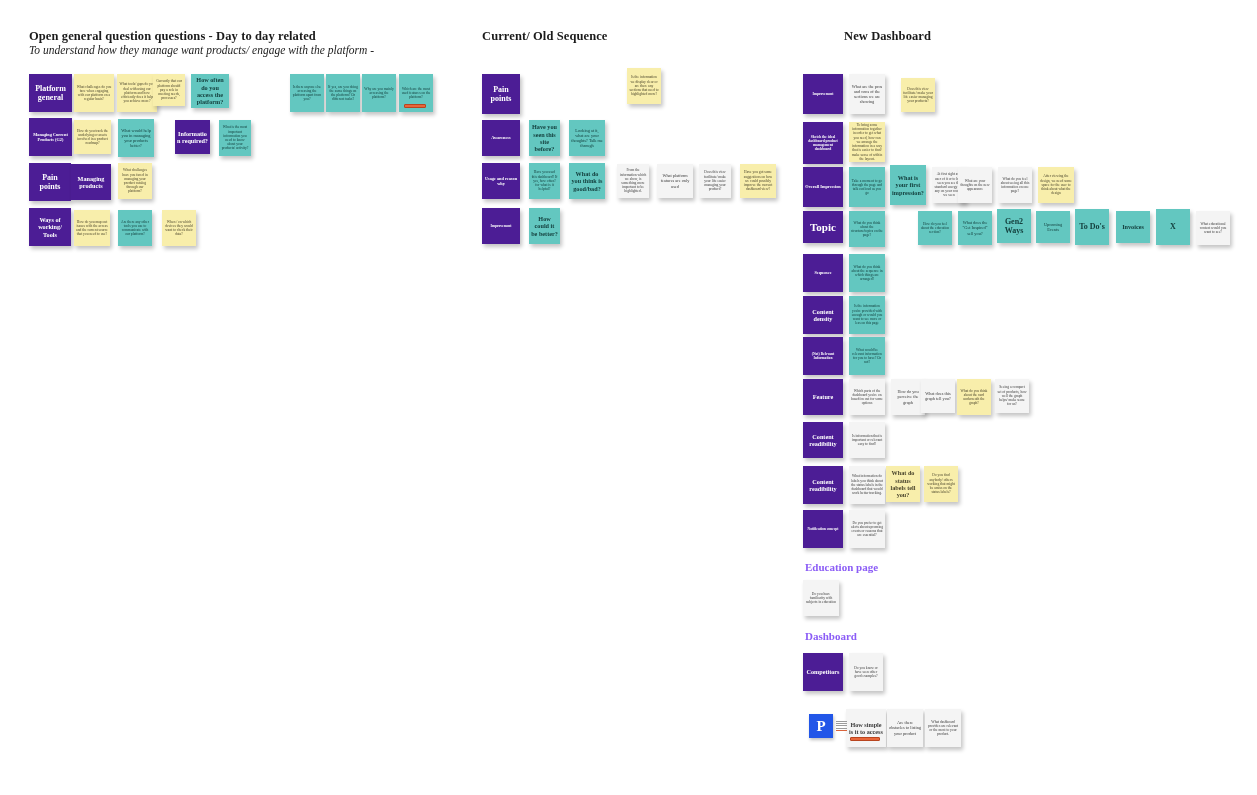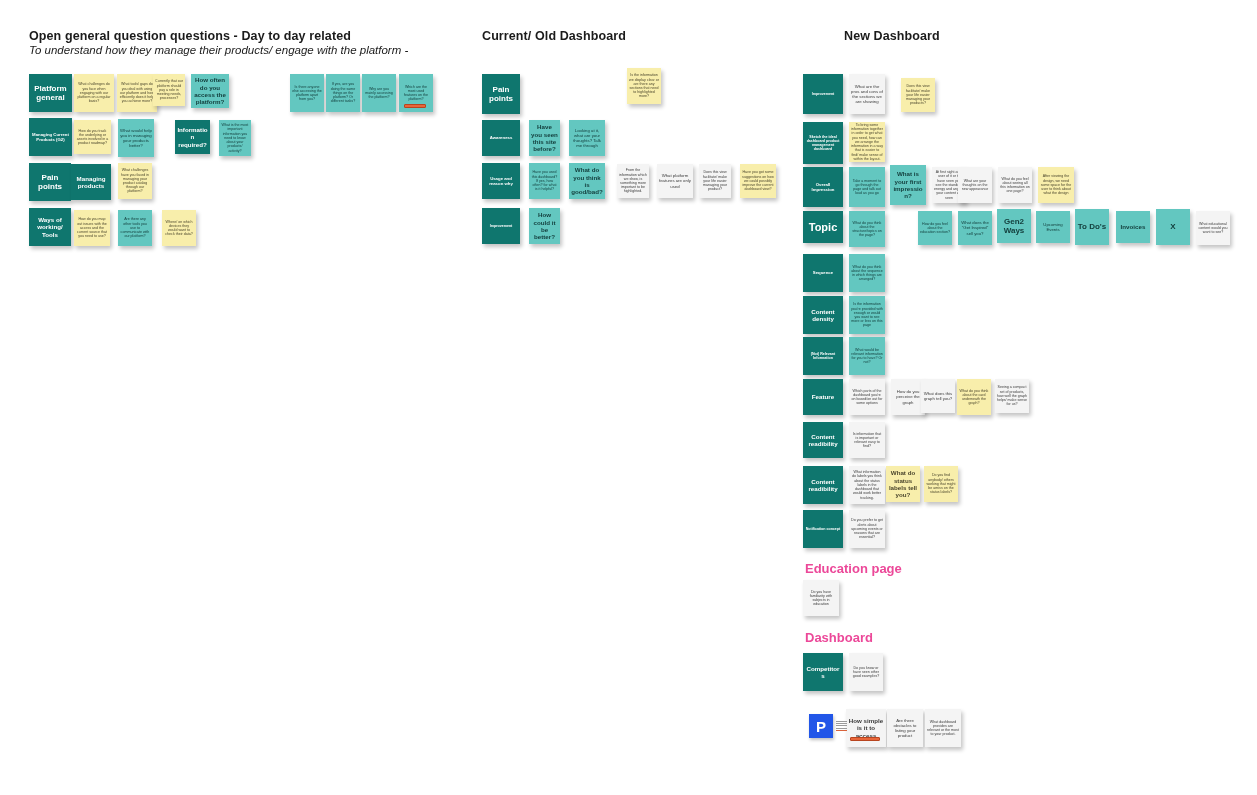--- a/index.html
+++ b/index.html
@@ -4,63 +4,63 @@
 <title>Research Board</title>
 <style>
   * { box-sizing: border-box; }
   html, body {
     margin: 0; padding: 0;
     width: 1257px; height: 795px;
     background: #ffffff;
     font-family: "Liberation Sans", sans-serif;
     overflow: hidden;
   }
-  .board { position: relative; width: 1257px; height: 607px; }
+  .board { position: relative; width: 1257px; height: 607px; font-family: Liberation Serif, serif; }
 
   
   .col-title {
     position: absolute;
     font-size: 12.5px;
     font-weight: bold;
     color: #1b1b1b;
     letter-spacing: .1px;
     white-space: nowrap;
   }
   .col-sub {
     position: absolute;
     font-size: 11.5px;
     font-style: italic;
     color: #1b1b1b;
     white-space: nowrap;
   }
   .sec-title {
     position: absolute;
-    font-size: 13px;
+    font-size: 11px;
     font-weight: bold;
-    color: #ec4899;
+    color: #8b5cf6;
     white-space: nowrap;
   }
 
   
   .note {
     position: absolute;
     display: flex;
     align-items: center;
     justify-content: center;
     text-align: center;
     overflow: hidden;
     box-shadow: 2px 3px 4px rgba(0,0,0,.23);
     padding: 2px;
     line-height: 1.18;
     word-break: break-word;
     hyphens: auto;
   }
   .note span { display: block; width: 100%; }
 
-  .n-black  { background: #0f766e; color: #ffffff; font-weight: bold; }
+  .n-black  { background: #4c1d95; color: #ffffff; font-weight: bold; }
   .n-teal   { background: #63c7c0; color: #14403e; }
   .n-yellow { background: #f8eeab; color: #4a452c; }
   .n-white  { background: #f4f4f4; color: #3b3b3b; }
 
   
   .t-xs  { font-size: 3.6px; }
   .t-sm  { font-size: 4.3px; }
   .t-md  { font-size: 6.2px; font-weight: bold; }
   .t-lg  { font-size: 8px;  font-weight: bold; }
   .t-xl  { font-size: 11px; font-weight: bold; }
@@ -88,23 +88,23 @@
   }
   .lines-icon i { display: block; height: 1px; background: #9b9b9b; }
   .lines-icon i.accent { background: #d8643c; height: 1.4px; }
 </style>
 </head>
 <body>
 
 <div class="board">
 
   <div class="col-title" style="left:29px; top:29px;">Open general question questions - Day to day related</div>
-  <div class="col-sub" style="left:29px; top:44px;">To understand how they manage their products/ engage with the platform -</div>
-
-  <div class="col-title" style="left:482px; top:29px;">Current/ Old Dashboard</div>
+  <div class="col-sub" style="left:29px; top:44px;">To understand how they manage want products/ engage with the platform -</div>
+
+  <div class="col-title" style="left:482px; top:29px;">Current/ Old Sequence</div>
 
   <div class="col-title" style="left:805px; top:29px;padding-left:39px;">New Dashboard</div>
 
   <div class="sec-title" style="left:805px; top:561px;">Education page</div>
   <div class="sec-title" style="left:805px; top:630px;">Dashboard</div>
 
   <div id="layer-left">
       <div class="note n-black t-lg" style="left: 29px; top: 74px; width: 43px; height: 38px;">
         <span>Platform general</span>
       </div>

